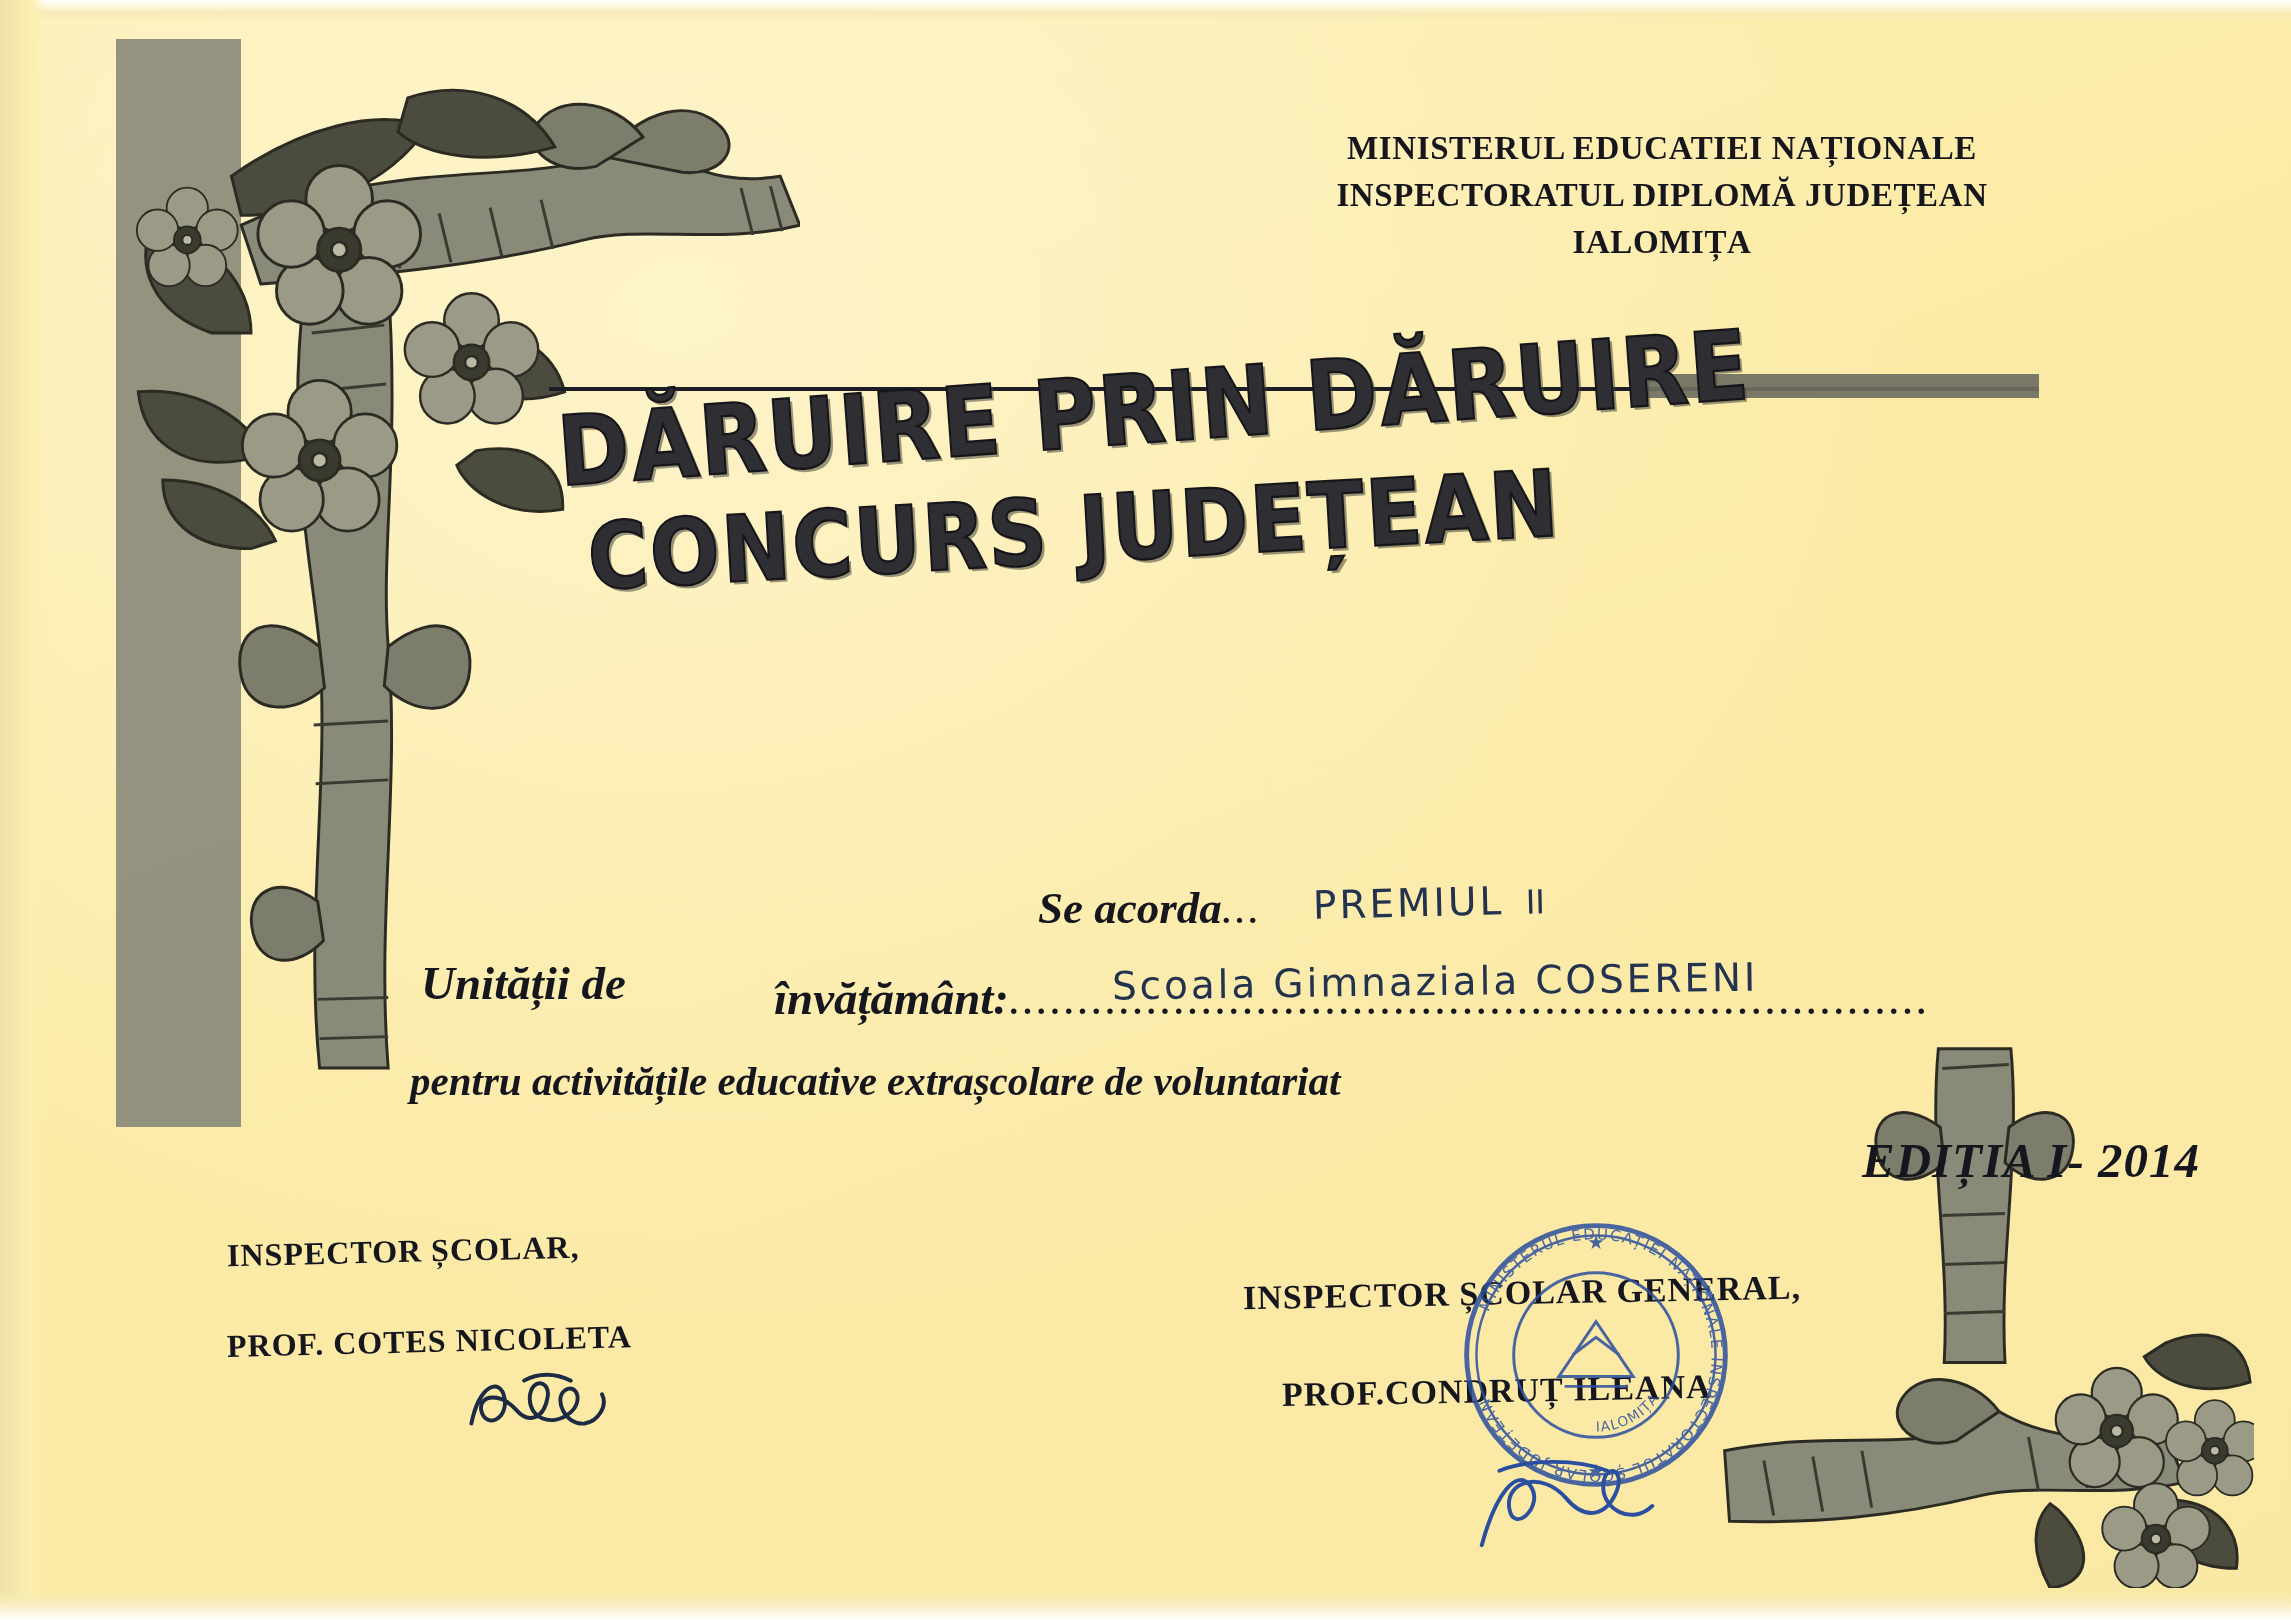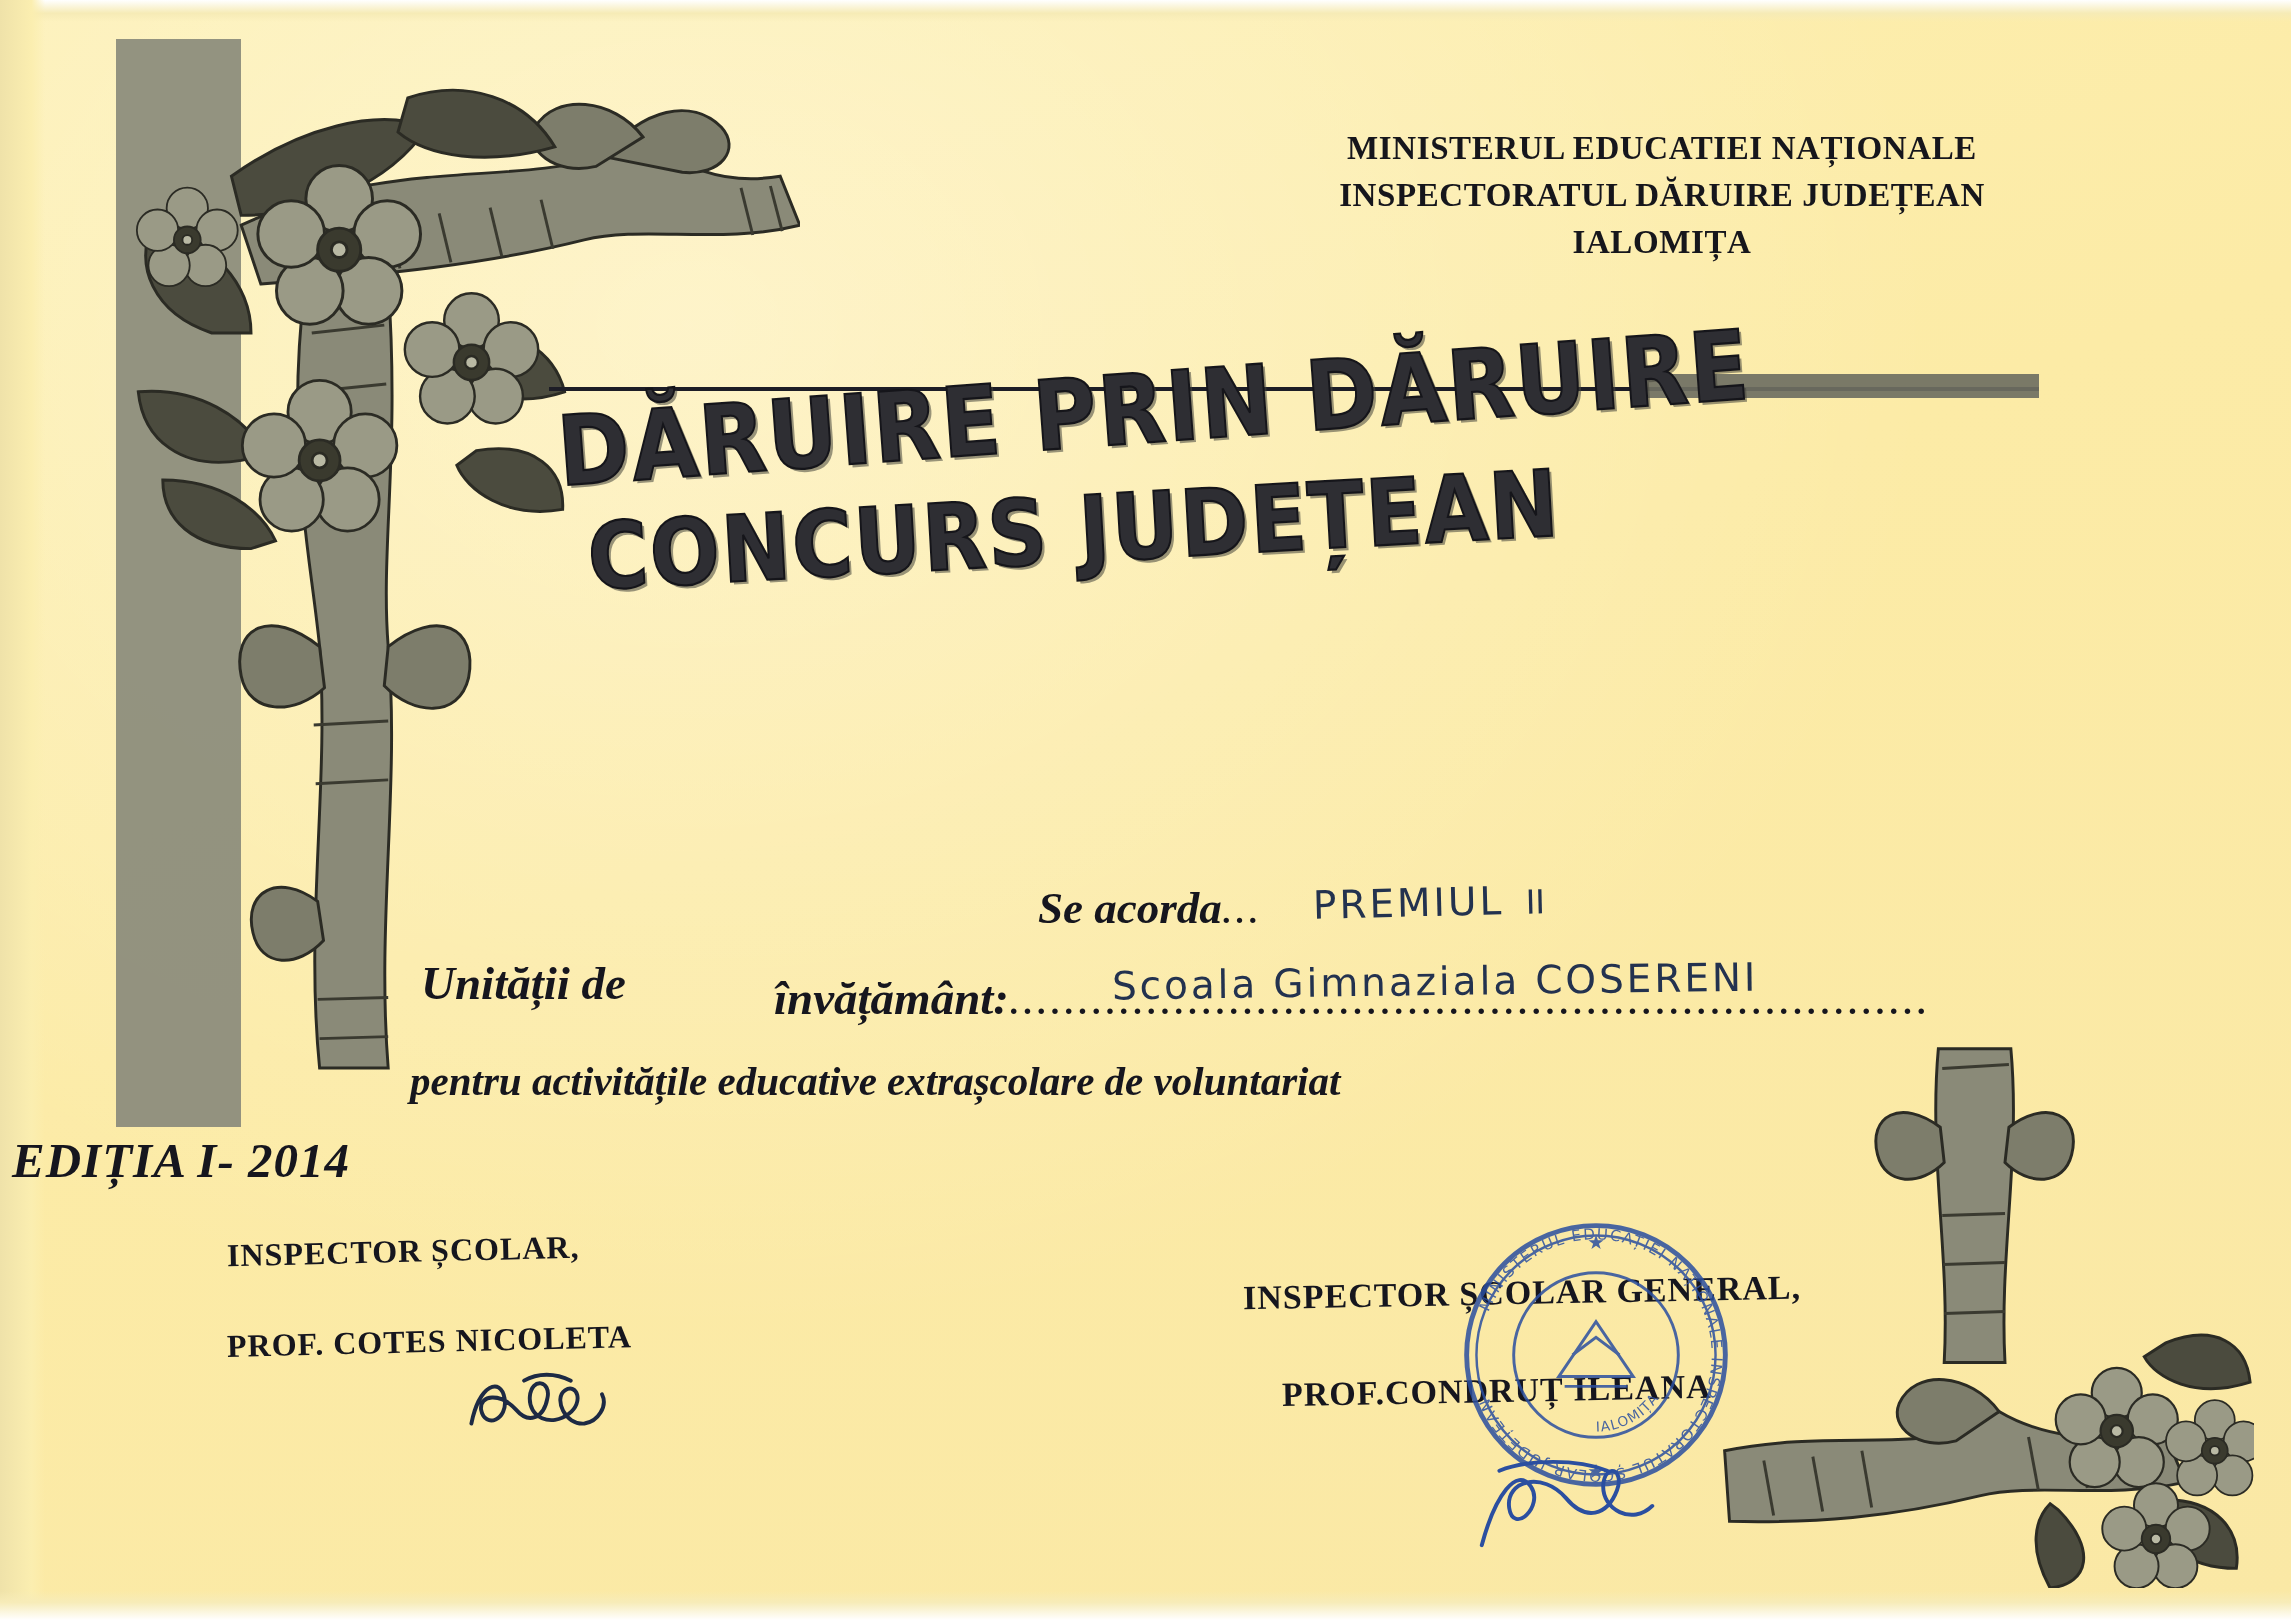--- a/index.html
+++ b/index.html
@@ -154,24 +154,23 @@
   }
   .line-pentru {
     left: 410px;
     top: 1057px;
     font-size: 41px;
   }
   .line-editia {
     left: 0;
     top: 1132px;
     width: 2200px;
-    text-align: left;
+    text-align: right;
     font-size: 49px;
     letter-spacing: 1px;
-    padding-left: 12px;
   }
 
   .dots {
     letter-spacing: 2px;
     font-weight: normal;
   }
 
   
   .hand {
     position: absolute;
@@ -430,21 +429,21 @@
         <circle cx="-30" cy="42" r="34" fill="#9a9a86"></circle>
         <circle cx="-49" cy="-16" r="34" fill="#9a9a86"></circle>
         <circle cx="0" cy="0" r="22" fill="#3a3a2e"></circle>
         <circle cx="0" cy="0" r="8" fill="#b9b9a4"></circle>
       </g>
     </g>
   </svg>
 
   <div class="ministry">
     <div>MINISTERUL EDUCATIEI NAȚIONALE</div>
-    <div>INSPECTORATUL DĂRUIRE JUDEȚEAN</div>
+    <div>INSPECTORATUL DIPLOMĂ JUDEȚEAN</div>
     <div>IALOMIȚA</div>
   </div>
 
   <div class="rule"></div>
   <div class="rule-cap"></div>
 
   <div class="title-wrap">
     <div class="title-line title-line-1">DĂRUIRE PRIN DĂRUIRE</div>
     <div class="title-line title-line-2">CONCURS JUDEȚEAN</div>
   </div>

